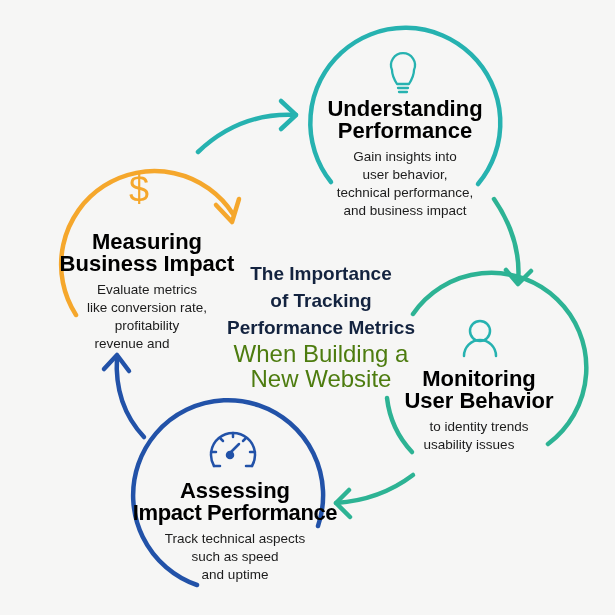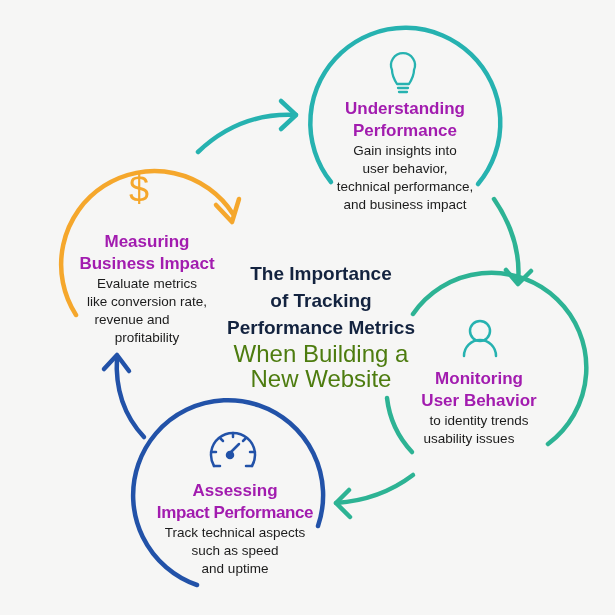--- a/index.html
+++ b/index.html
@@ -6,22 +6,22 @@
   body {
     width: 615px; height: 615px;
     background: #f6f6f5;
     position: relative;
     overflow: hidden;
     font-family: "Liberation Sans", sans-serif;
     color: #13233f;
   }
   svg.diagram { position: absolute; left: 0; top: 0; width: 615px; height: 615px; }
   .txt { position: absolute; text-align: center; }
-  .h { font-weight: bold; font-size: 17px; line-height: 22px; color: #a21caf; }
-  .d { font-size: 13.5px; line-height: 18px; color: #1c1c1c; margin-top: 0; }
+  .h { font-weight: bold; font-size: 22px; line-height: 22px; color: #000000; }
+  .d { font-size: 13.5px; line-height: 18px; color: #1c1c1c; margin-top: 6px; }
   .ttl { position: absolute; left: 205px; top: 260px; width: 232px; text-align: center; }
   .ttl .t1 { font-weight: bold; font-size: 19px; line-height: 27px; color: #13233f; }
   .ttl .t2 { font-size: 24px; line-height: 25px; color: #4d7c0f; }
   .line { display: block; white-space: nowrap; }
 </style>
 </head>
 <body>
 
 <svg class="diagram" viewBox="0 0 615 615">
 
@@ -88,22 +88,22 @@
 </div>
 
 <div class="txt" style="left:52px; top:231px; width:190px;">
   <div class="h">
     <span class="line">Measuring</span>
     <span class="line">Business Impact</span>
   </div>
   <div class="d">
     <span class="line">Evaluate metrics</span>
     <span class="line">like conversion rate,</span>
+    <span class="line">profitability</span>
     <span class="line" style="margin-left:-30px">revenue and</span>
-    <span class="line">profitability</span>
   </div>
 </div>
 
 <div class="ttl">
   <div class="t1">
     <span class="line">The Importance</span>
     <span class="line">of Tracking</span>
     <span class="line">Performance Metrics</span>
   </div>
   <div class="t2">

